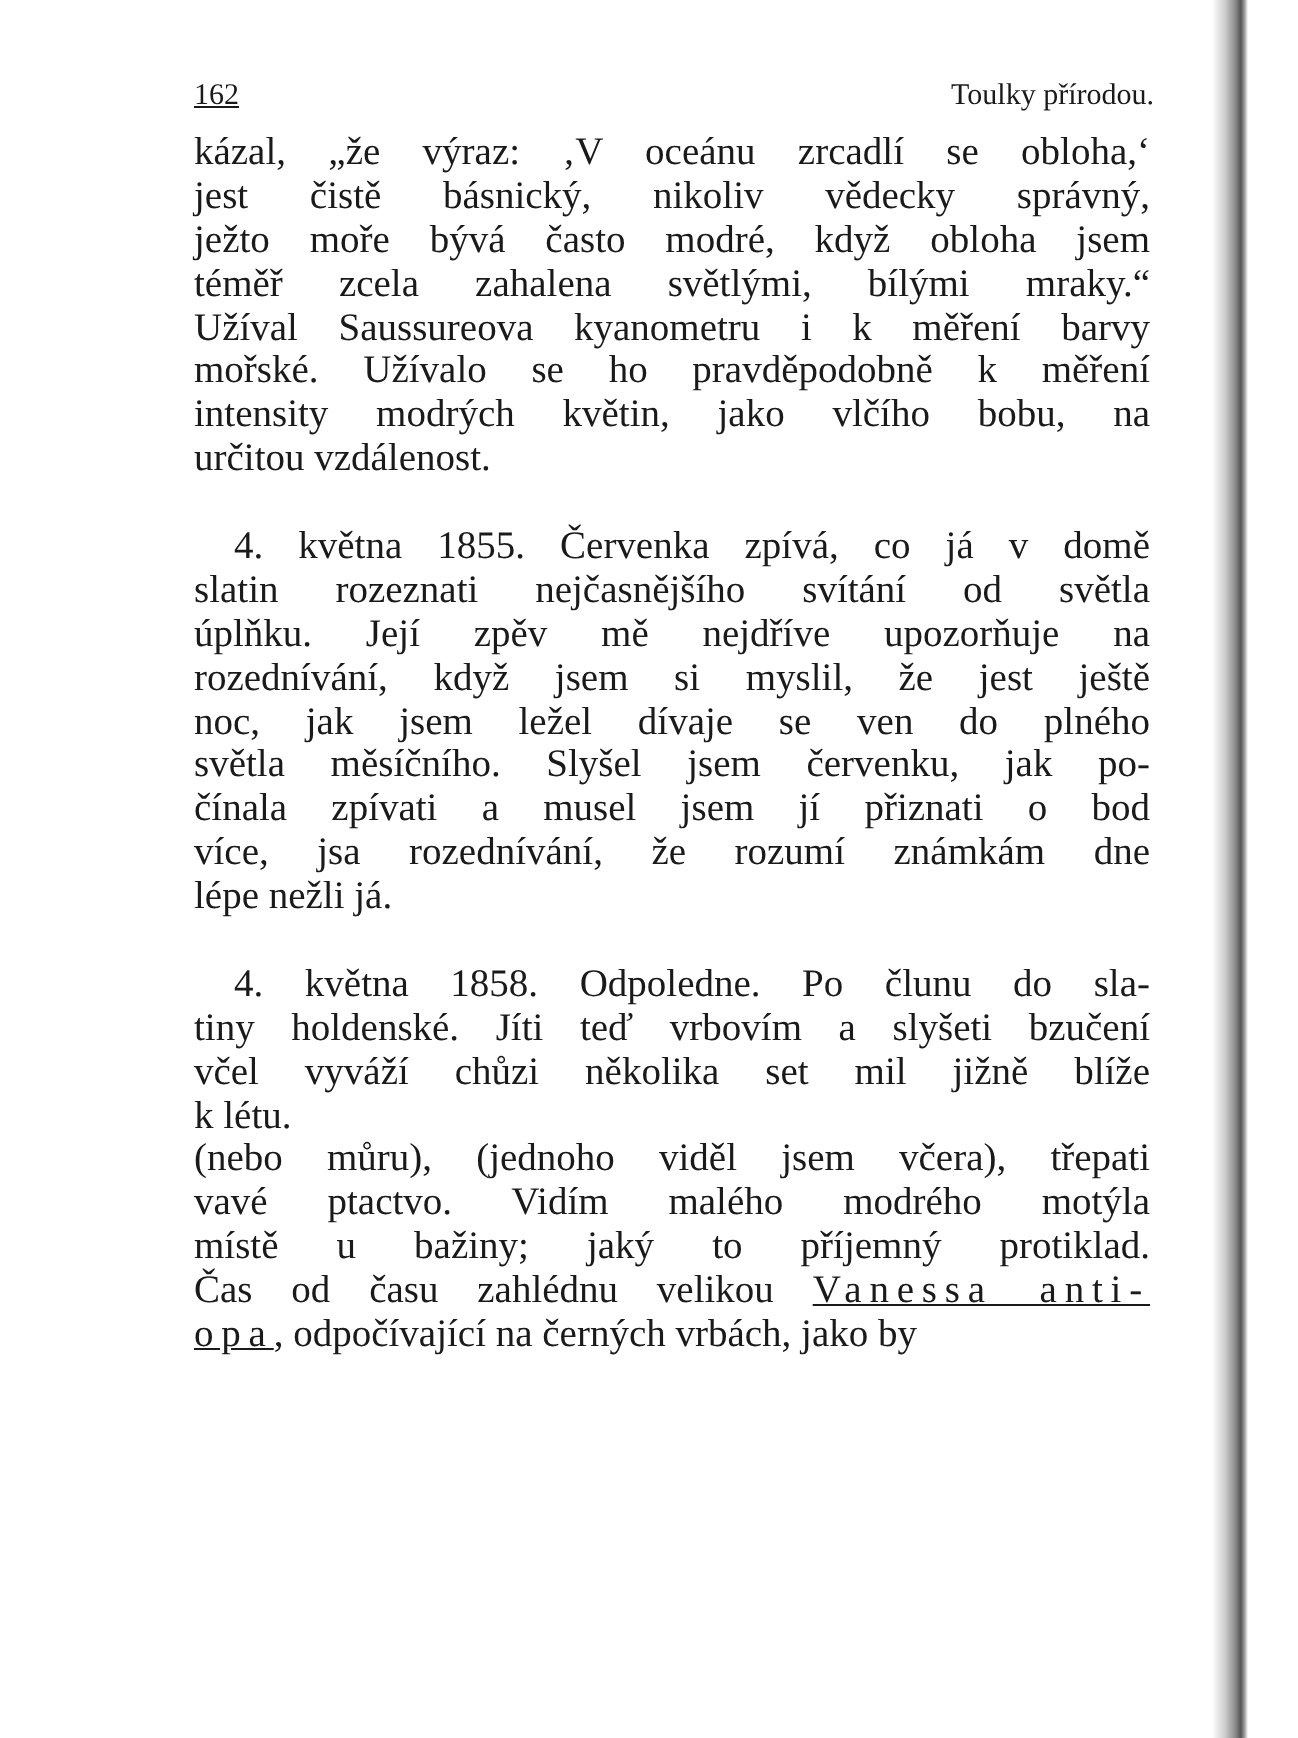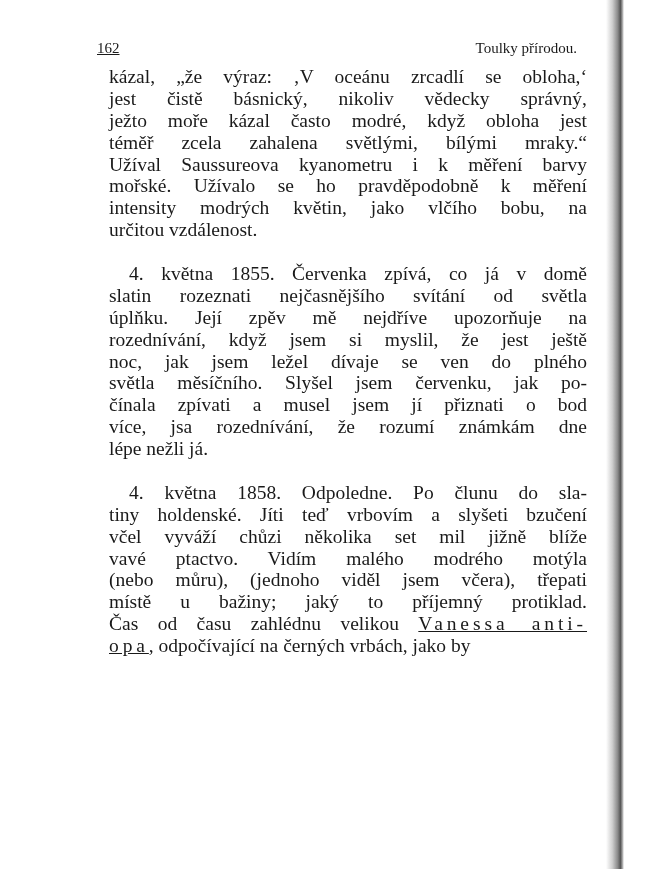--- a/index.html
+++ b/index.html
@@ -16,21 +16,20 @@
     .header {
       position: absolute; top: 40px; left: 97px; width: 480px; height: 20px;
       font-family: "Liberation Serif", serif; font-size: 15px;
     }
     .page-number { position: absolute; left: 0; top: 0; text-decoration: underline; }
     .running-title { position: absolute; left: 0; right: 0; top: 0; text-align: right; }
     .body-text {
       position: absolute; left: 97px; top: 66px; width: 478px;
       font-family: "Liberation Serif", serif; font-size: 19.5px;
       line-height: 21.9px;
-      margin-left: 12px;
     }
     .line {
       display: block; white-space: nowrap; text-align: justify;
       text-align-last: justify; height: 21.9px;
     }
     .line.last { text-align-last: left; }
     .line.indent { padding-left: 20px; }
     .gap { display: block; height: 21.9px; }
     .spaced { letter-spacing: 0.2em; text-decoration: underline; }
   </style>
@@ -41,21 +40,21 @@
 
 <div class="header">
   <span class="page-number">162</span>
   <span class="running-title">Toulky přírodou.</span>
 </div>
 
 <div class="body-text">
   <div>
     <span class="line">kázal, „že výraz: ‚V oceánu zrcadlí se obloha,‘</span>
     <span class="line">jest čistě básnický, nikoliv vědecky správný,</span>
-    <span class="line">ježto moře kázal často modré, když obloha jest</span>
+    <span class="line">ježto moře bývá často modré, když obloha jsem</span>
     <span class="line">téměř zcela zahalena světlými, bílými mraky.“</span>
     <span class="line">Užíval Saussureova kyanometru i k měření barvy</span>
     <span class="line">mořské. Užívalo se ho pravděpodobně k měření</span>
     <span class="line">intensity modrých květin, jako vlčího bobu, na</span>
     <span class="line last">určitou vzdálenost.</span>
   </div>
   <span class="gap"></span>
   <div>
     <span class="line indent">4. května 1855. Červenka zpívá, co já v domě</span>
     <span class="line">slatin rozeznati nejčasnějšího svítání od světla</span>
@@ -65,21 +64,22 @@
     <span class="line">světla měsíčního. Slyšel jsem červenku, jak po-</span>
     <span class="line">čínala zpívati a musel jsem jí přiznati o bod</span>
     <span class="line">více, jsa rozednívání, že rozumí známkám dne</span>
     <span class="line last">lépe nežli já.</span>
   </div>
   <span class="gap"></span>
   <div>
     <span class="line indent">4. května 1858. Odpoledne. Po člunu do sla-</span>
     <span class="line">tiny holdenské. Jíti teď vrbovím a slyšeti bzučení</span>
     <span class="line">včel vyváží chůzi několika set mil jižně blíže</span>
+    <span class="line last">k létu.</span>
   </div>
   <div>
+    <span class="line">(nebo můru), (jednoho viděl jsem včera), třepati</span>
     <span class="line">vavé ptactvo. Vidím malého modrého motýla</span>
-    <span class="line">(nebo můru), (jednoho viděl jsem včera), třepati</span>
     <span class="line">místě u bažiny; jaký to příjemný protiklad.</span>
     <span class="line"><span>Čas od času zahlédnu velikou</span> <span class="spaced">Vanessa anti-</span></span>
     <span class="line last"><span class="spaced">opa</span><span>, odpočívající na černých vrbách, jako by</span></span>
   </div>
 </div>
 
 </body></html>

